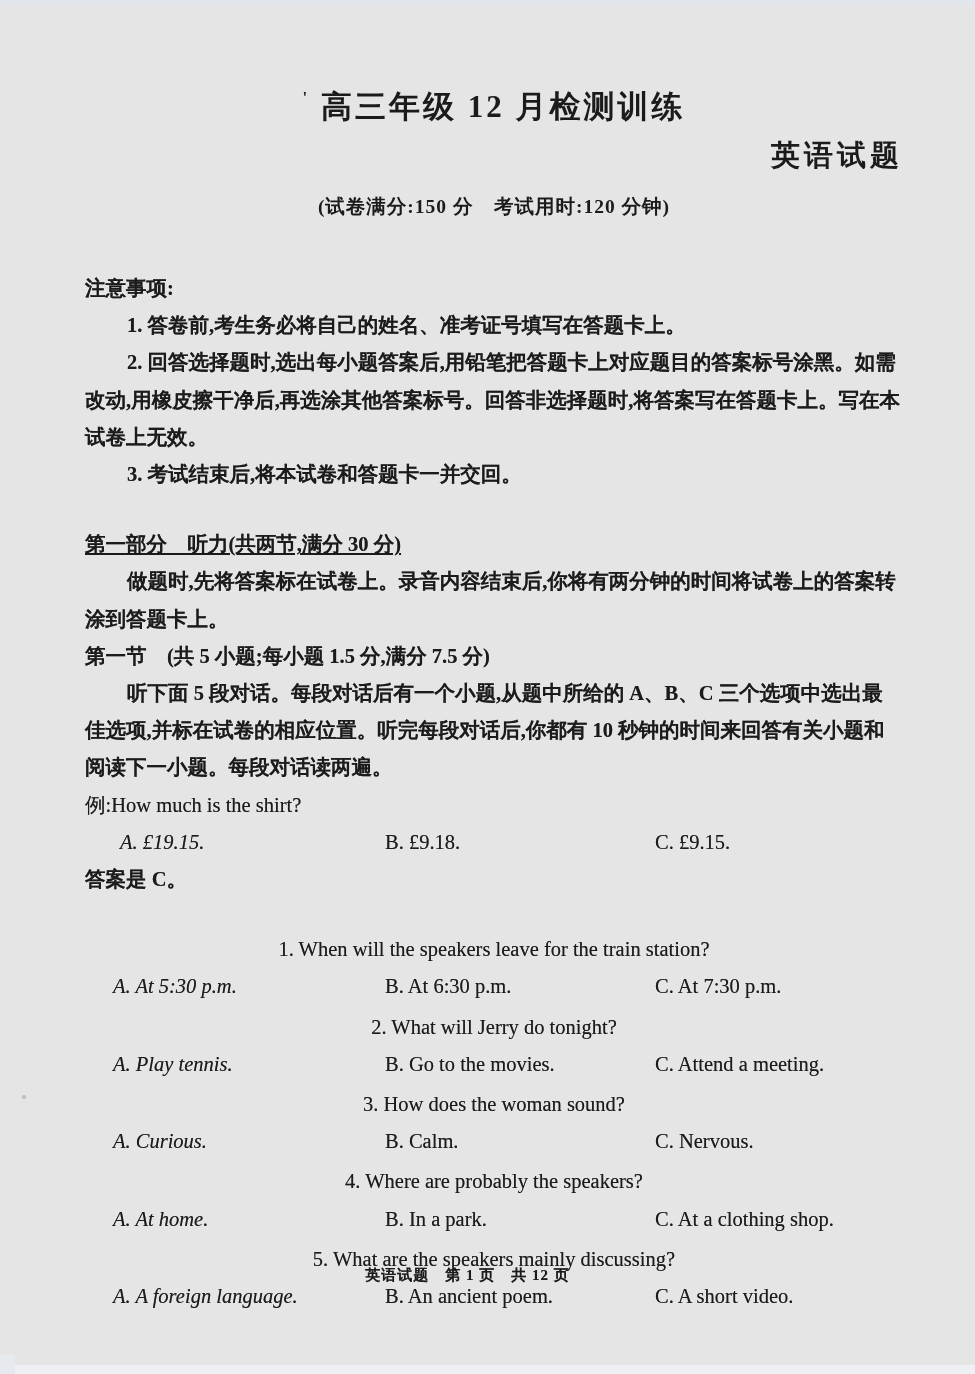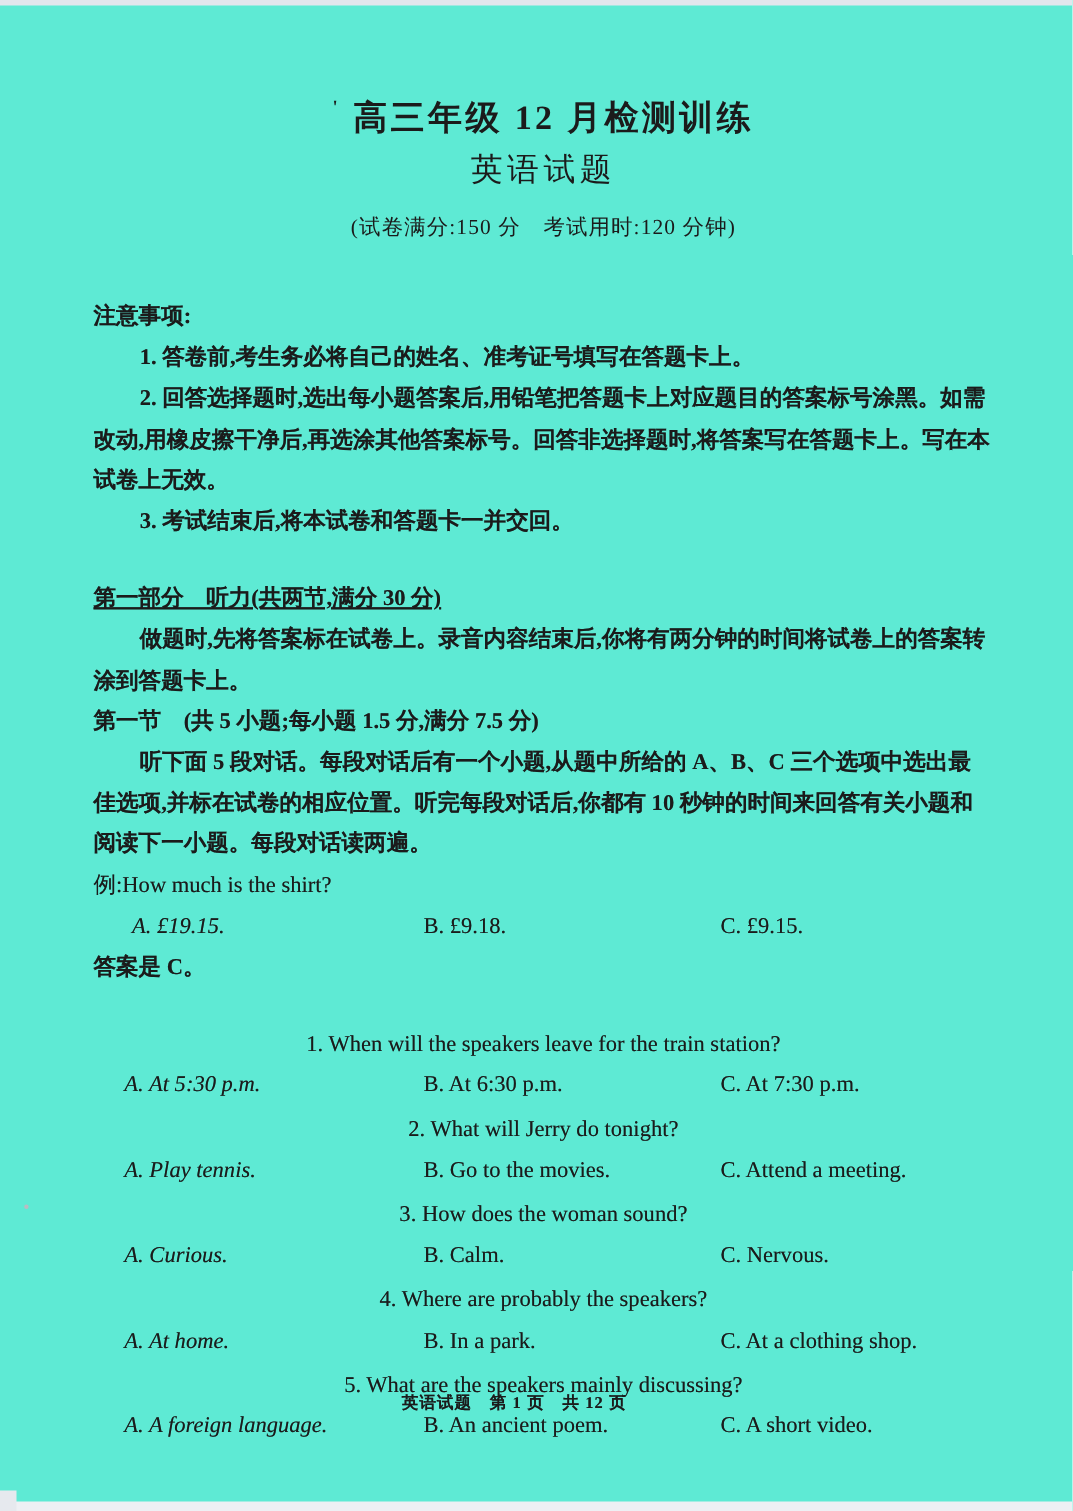--- a/index.html
+++ b/index.html
@@ -8,21 +8,21 @@
     width: 975px;
     height: 1374px;
     background: #ffffff;
     font-family: "Liberation Serif", "DejaVu Serif", serif;
     color: #1b1b1b;
   }
   .page {
     position: relative;
     width: 975px;
     height: 1374px;
-    background: #5eead4;
+    background: #e5e5e5;
     overflow: hidden;
   }
   .scan-strip-top {
     position: absolute; top: 0; left: 0;
     width: 975px; height: 5px;
     background: #e2e6ed;
   }
   .scan-strip-bottom {
     position: absolute; bottom: 0; left: 0;
     width: 975px; height: 9px;
@@ -56,28 +56,29 @@
   }
   .title-mark {
     font-size: 17px;
     font-weight: 700;
     vertical-align: 14px;
     margin-right: 14px;
     letter-spacing: 0;
   }
   .title2 {
     font-size: 29px;
-    font-weight: 400;
+    font-weight: 700;
     letter-spacing: 4px;
     line-height: 34px;
     margin-top: 13px;
+    text-align: right;
   }
   .subtitle {
     font-size: 19.5px;
-    font-weight: 400;
+    font-weight: 700;
     letter-spacing: 1px;
     margin-top: 21px;
   }
   .body-text {
     font-size: 20.5px;
     line-height: 37.2px;
     text-shadow: 0 0 0.5px rgba(20,20,20,0.55);
   }
   .cn { font-weight: 600; }
   .bold { font-weight: 700; }

